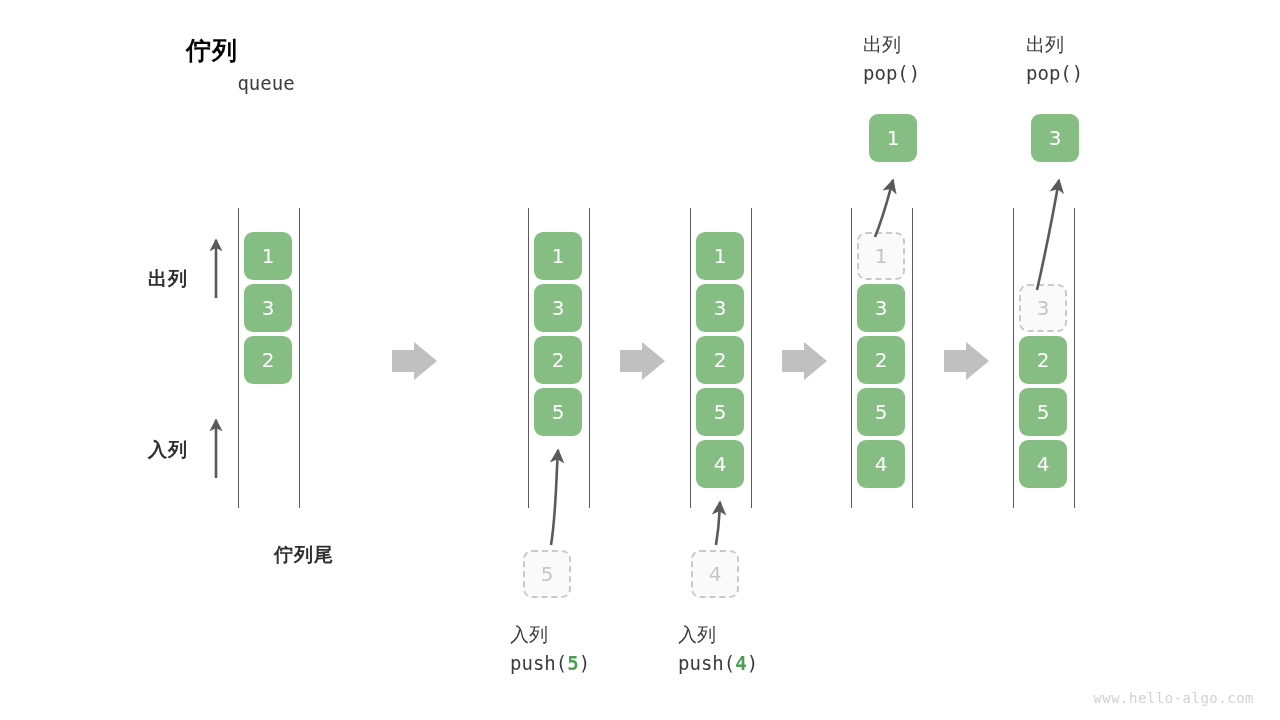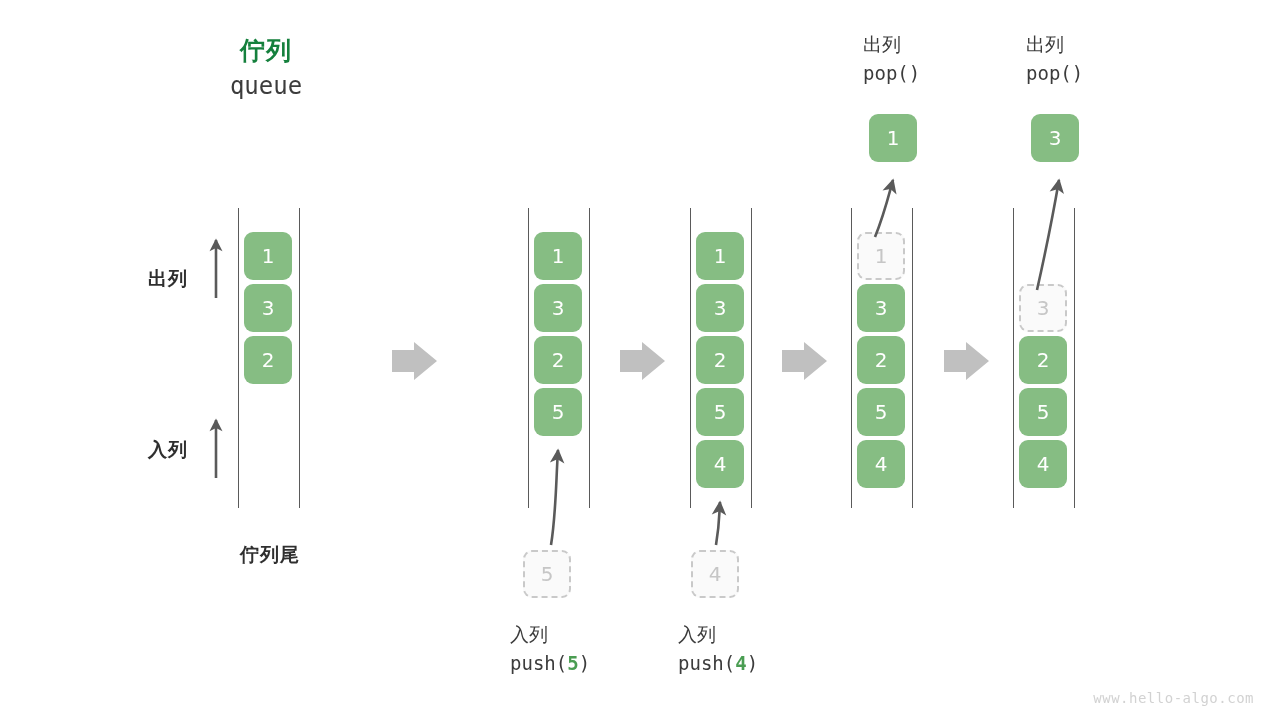--- a/index.html
+++ b/index.html
@@ -18,30 +18,29 @@
   .stage {
     position: absolute;
     left: 0; top: 0;
     width: 1280px;
     height: 720px;
   }
 
   
   .title-cn {
     position: absolute;
-    text-align: center;
     font-size: 25px;
     font-weight: bold;
-    color: #15803d;
+    color: #000000;
     letter-spacing: 1px;
   }
   .title-en {
     position: absolute;
     text-align: center;
-    font-size: 24px;
+    font-size: 19px;
     font-family: "DejaVu Sans Mono", "Liberation Mono", monospace;
     color: #3c3c3c;
   }
   .side-label {
     position: absolute;
     font-size: 19px;
     font-weight: bold;
     color: #2f2f2f;
     text-align: center;
     letter-spacing: 1px;
@@ -123,21 +122,21 @@
   }
 </style>
 </head>
 <body>
 
 <div class="stage">
 
   <div class="title-cn" style="left:186px; top:34px; width:160px;">佇列</div>
   <div class="title-en" style="left:186px; top:72px; width:160px;">queue</div>
 
-  <div class="side-label" style="left:190px; top:542px; width:160px;">佇列尾</div>
+  <div class="side-label" style="left:174px; top:542px; width:160px;text-align:right;">佇列尾</div>
 
   <div class="op-label" style="left:148px; top:266px;">出列</div>
   <div class="op-label" style="left:148px; top:437px;">入列</div>
 
   <div>
     <div class="rail" style="left:238px; top:208px; height:300px;"></div>
     <div class="rail" style="left:299px; top:208px; height:300px;"></div>
     <div class="cell filled" style="left:244px; top:232px; width:48px; height:48px;">1</div>
     <div class="cell filled" style="left:244px; top:284px; width:48px; height:48px;">3</div>
     <div class="cell filled" style="left:244px; top:336px; width:48px; height:48px;">2</div>

